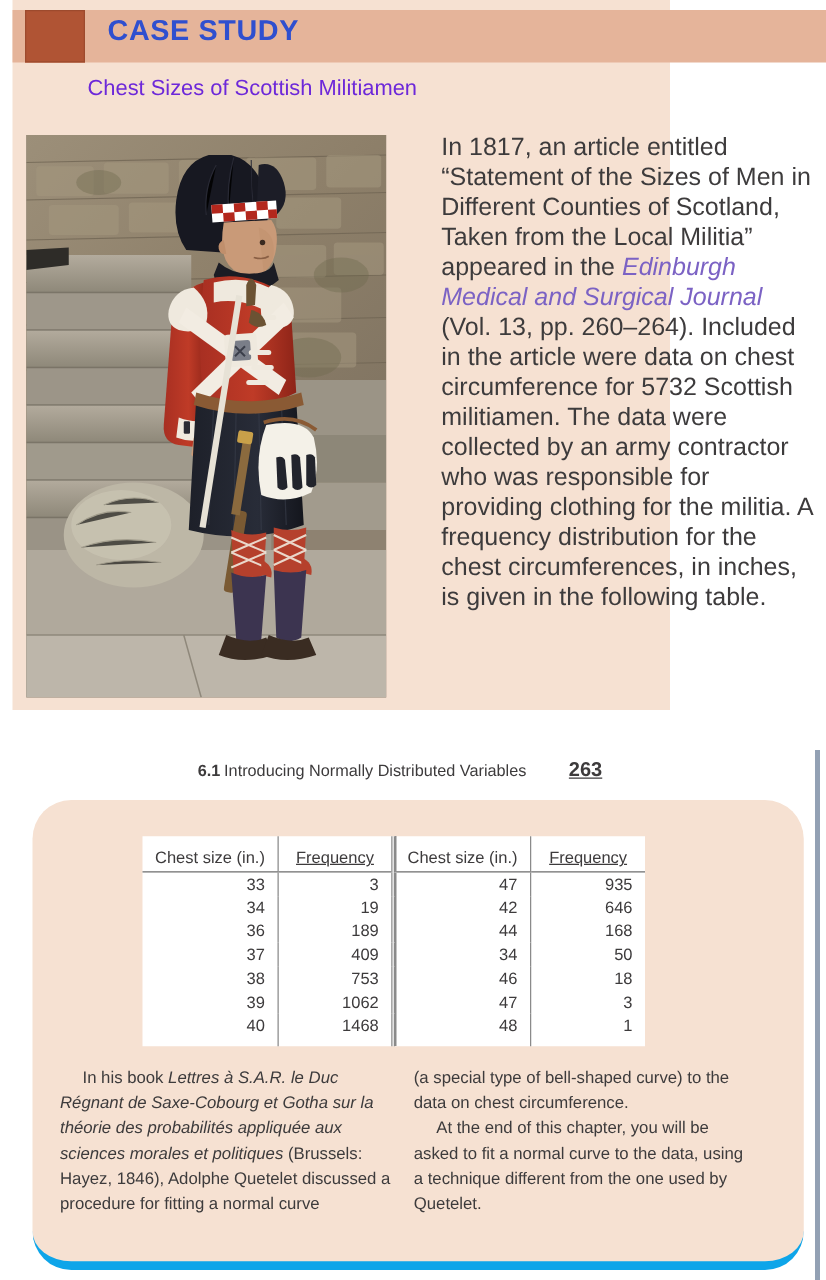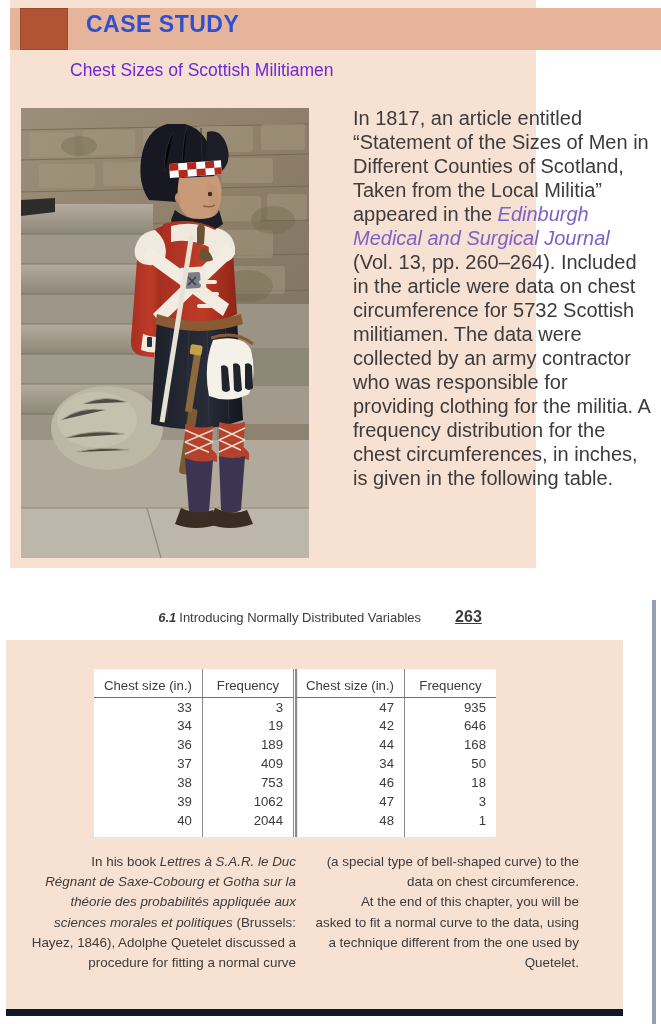--- a/index.html
+++ b/index.html
@@ -110,38 +110,39 @@
 
   #running-head {
     position: absolute;
     left: 0;
     top: 8px;
     width: 640px;
     text-align: center;
     font-size: 13px;
     color: #3d3b3c;
   }
-  #running-head .sec-num { font-weight: bold; font-style: italic; }
+  #running-head .sec-num { font-weight: bold; }
   #running-head .sec-title { padding-left: 3px; }
   #running-head .page-num {
     font-weight: bold;
     font-size: 16px;
     padding-left: 34px;
     text-decoration: underline;
   }
 
   #lower-panel {
     position: absolute;
-    left: 6px;
+    left: 26px;
     top: 40px;
     width: 617px;
     height: 376px;
     background: #f6e1d2;
-    border-bottom: 7px solid #0f172a;
+    border-bottom: 7px solid #0ea5e9;
     box-sizing: border-box;
+    border-radius: 31px;
   }
 
   #table-card {
     position: absolute;
     left: 88px;
     top: 29px;
     width: 402px;
     height: 168px;
     background: #ffffff;
   }
@@ -159,21 +160,21 @@
     padding: 9px 10px 4px 10px;
     border-bottom: 1.4px solid #6d6d6d;
     white-space: nowrap;
   }
   table.freq td {
     padding: 0 10px;
     line-height: 17.5px;
     white-space: nowrap;
   }
   .col-size  { text-align: center; width: 26%; }
-  .col-freq  { text-align: center; width: 24%; }
+  .col-freq  { text-align: center; width: 24%; text-decoration: underline; }
   th.col-size, th.col-freq { text-align: center; }
   td.v-size { text-align: right; }
   td.v-freq { text-align: right; padding-right: 34px; }
   th.col-freq { padding-right: 10px; }
 
   .sep-single { border-left: 1.2px solid #8a8a8a; }
   .sep-double {
     border-left: 1.2px solid #8a8a8a;
     box-shadow: inset 3px 0 0 -1.8px #8a8a8a;
   }
@@ -181,21 +182,20 @@
     border-left: 3.6px double #8a8a8a;
   }
   tr.last-row td { padding-bottom: 7px; }
 
   #lower-text {
     position: absolute;
     left: 0;
     top: 212px;
     width: 617px;
     height: 150px;
-    text-align: right;
   }
   .lt-col {
     position: absolute;
     top: 0;
     width: 268px;
     font-size: 13.4px;
     line-height: 20.2px;
     color: #3d3b3c;
   }
   #lt-left  { left: 22px; }
@@ -480,21 +480,21 @@
             <td class="v-freq sep-single">18</td>
           </tr>
           <tr>
             <td class="v-size">39</td>
             <td class="v-freq sep-single">1062</td>
             <td class="v-size sep-double">47</td>
             <td class="v-freq sep-single">3</td>
           </tr>
           <tr class="last-row">
             <td class="v-size">40</td>
-            <td class="v-freq sep-single">2044</td>
+            <td class="v-freq sep-single">1468</td>
             <td class="v-size sep-double">48</td>
             <td class="v-freq sep-single">1</td>
           </tr>
         </tbody>
       </table>
     </div>
 
     <div id="lower-text">
       <div class="lt-col" id="lt-left">
         <span class="indent"></span><span>In his book </span><span class="bookref">Lettres à S.A.R. le Duc Régnant de Saxe-Cobourg et Gotha sur la théorie des probabilités appliquée aux sciences morales et politiques</span><span> (Brussels: Hayez, 1846), Adolphe Quetelet discussed a procedure for fitting a normal curve</span>

